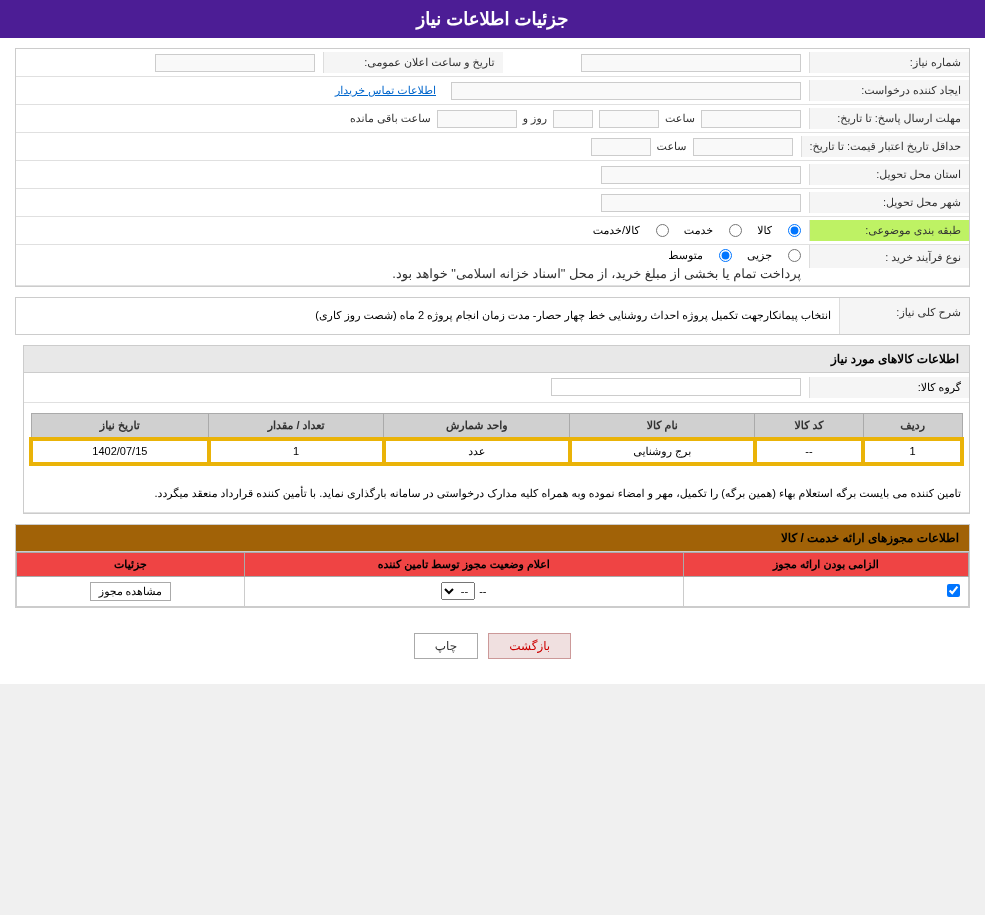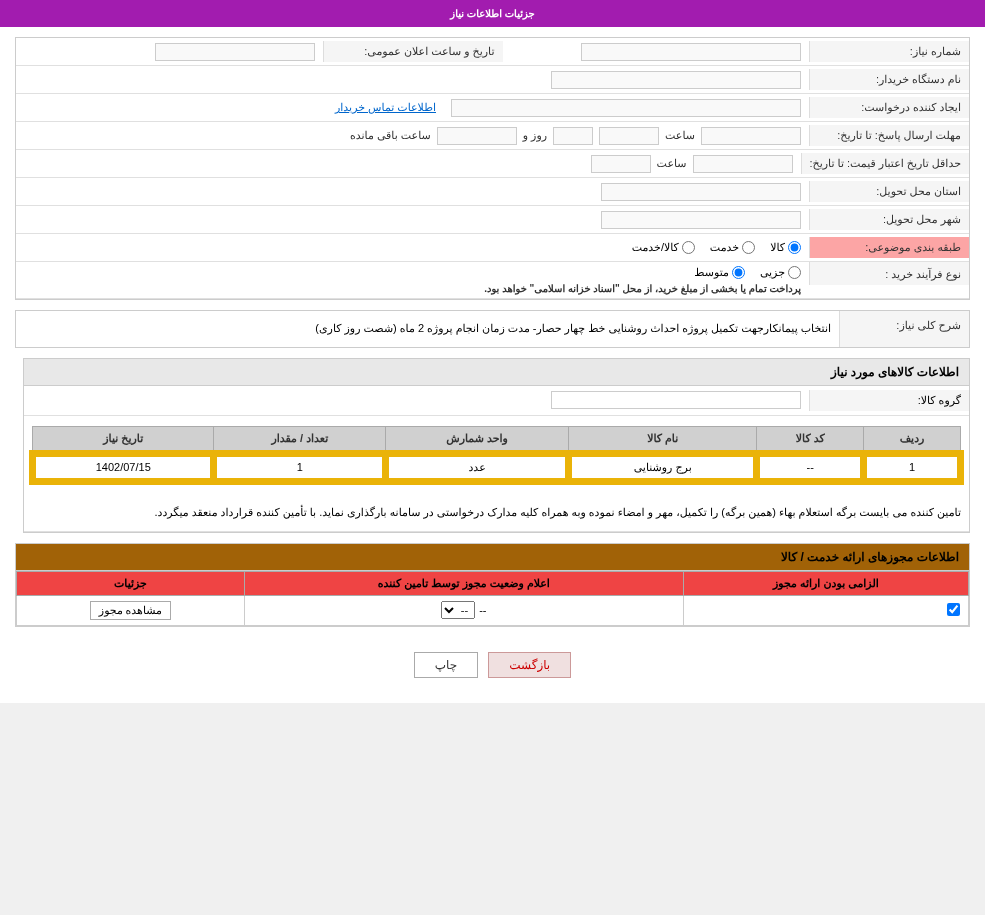--- a/index.html
+++ b/index.html
@@ -8,25 +8,25 @@
       font-size: 12px;
       background: #f0f0f0;
       direction: rtl;
     }
     .page-wrapper {
       width: 985px;
       margin: 0 auto;
       background: #fff;
     }
     .header-bar {
-      background: #a21caf;
+      background: #4c1d95;
       color: #fff;
       text-align: center;
       padding: 8px 0;
-      font-size: 10px;
+      font-size: 18px;
       font-weight: bold;
     }
     .main-content {
       padding: 10px 15px;
     }
     
     .info-section {
       border: 1px solid #ccc;
       margin-bottom: 10px;
     }
@@ -73,39 +73,39 @@
       text-decoration: underline;
     }
     
     .radio-row {
       display: flex;
       align-items: center;
       border-bottom: 1px solid #e0e0e0;
       min-height: 28px;
     }
     .radio-label {
-      background: #fca5a5;
+      background: #bef264;
       padding: 4px 8px;
       min-width: 160px;
       text-align: right;
       font-size: 11px;
       color: #333;
       border-left: 1px solid #ddd;
       white-space: nowrap;
     }
     .radio-options {
       display: flex;
       gap: 15px;
       padding: 4px 8px;
       align-items: center;
     }
     .radio-option {
       display: flex;
       align-items: center;
-      gap: 3px;
+      gap: 16px;
       font-size: 11px;
     }
     
     .process-row {
       display: flex;
       align-items: flex-start;
       border-bottom: 1px solid #e0e0e0;
       min-height: 28px;
     }
     .process-label {
@@ -185,21 +185,21 @@
     }
     .data-table th {
       background: #d0d0d0;
       border: 1px solid #aaa;
       padding: 5px 8px;
       text-align: center;
       font-size: 11px;
       color: #333;
     }
     .data-table td {
-      border: 7px solid #eab308;
+      border: 4px solid #eab308;
       padding: 4px 8px;
       text-align: center;
       font-size: 11px;
     }
     
     .notes-row {
       display: flex;
       align-items: flex-start;
       border-bottom: 1px solid #e0e0e0;
     }
@@ -314,26 +314,20 @@
         <span class="info-label">شماره نیاز:</span>
         <div class="info-value" style="flex:1; max-width:350px;">
           <input type="text" class="readonly" readonly="" style="width: 220px;">
         </div>
         <span class="info-label" style="min-width:180px;">تاریخ و ساعت اعلان عمومی:</span>
         <div class="info-value" style="flex:1;">
           <input type="text" class="readonly" readonly="" style="width: 160px;">
         </div>
       </div>
 
-      <div class="info-row">
-        <span class="info-label">نام دستگاه خریدار:</span>
-        <div class="info-value">
-          <input type="text" class="readonly" readonly="" style="width: 250px;">
-        </div>
-      </div>
 
       <div class="info-row">
         <span class="info-label">ایجاد کننده درخواست:</span>
         <div class="info-value" style="display:flex; align-items:center; gap:15px;">
           <input type="text" class="readonly" readonly="" style="width: 350px;">
           <span class="blue-link">اطلاعات تماس خریدار</span>
         </div>
       </div>
 
       <div class="info-row">
@@ -396,21 +390,21 @@
           <div style="display:flex; gap:15px; margin-bottom:4px; align-items:center;">
             <label class="radio-option">
               <input type="radio" name="process" style="">
               <span>جزیی</span>
             </label>
             <label class="radio-option">
               <input type="radio" name="process" checked="" style="">
               <span>متوسط</span>
             </label>
           </div>
-          <div style="font-size:10px; color:#333;font-weight:bold;">پرداخت تمام یا بخشی از مبلغ خرید، از محل "اسناد خزانه اسلامی" خواهد بود.</div>
+          <div style="font-size:13px; color:#333;">پرداخت تمام یا بخشی از مبلغ خرید، از محل "اسناد خزانه اسلامی" خواهد بود.</div>
         </div>
       </div>
 
     </div>
 
     <div class="desc-section">
       <div style="display:flex;">
         <div class="info-label" style="min-width:130px; padding-top:8px;">شرح کلی نیاز:</div>
         <div class="desc-content">انتخاب پیمانکارجهت تکمیل پروژه احداث روشنایی خط چهار حصار- مدت زمان انجام پروژه 2 ماه (شصت روز کاری)</div>
       </div>

